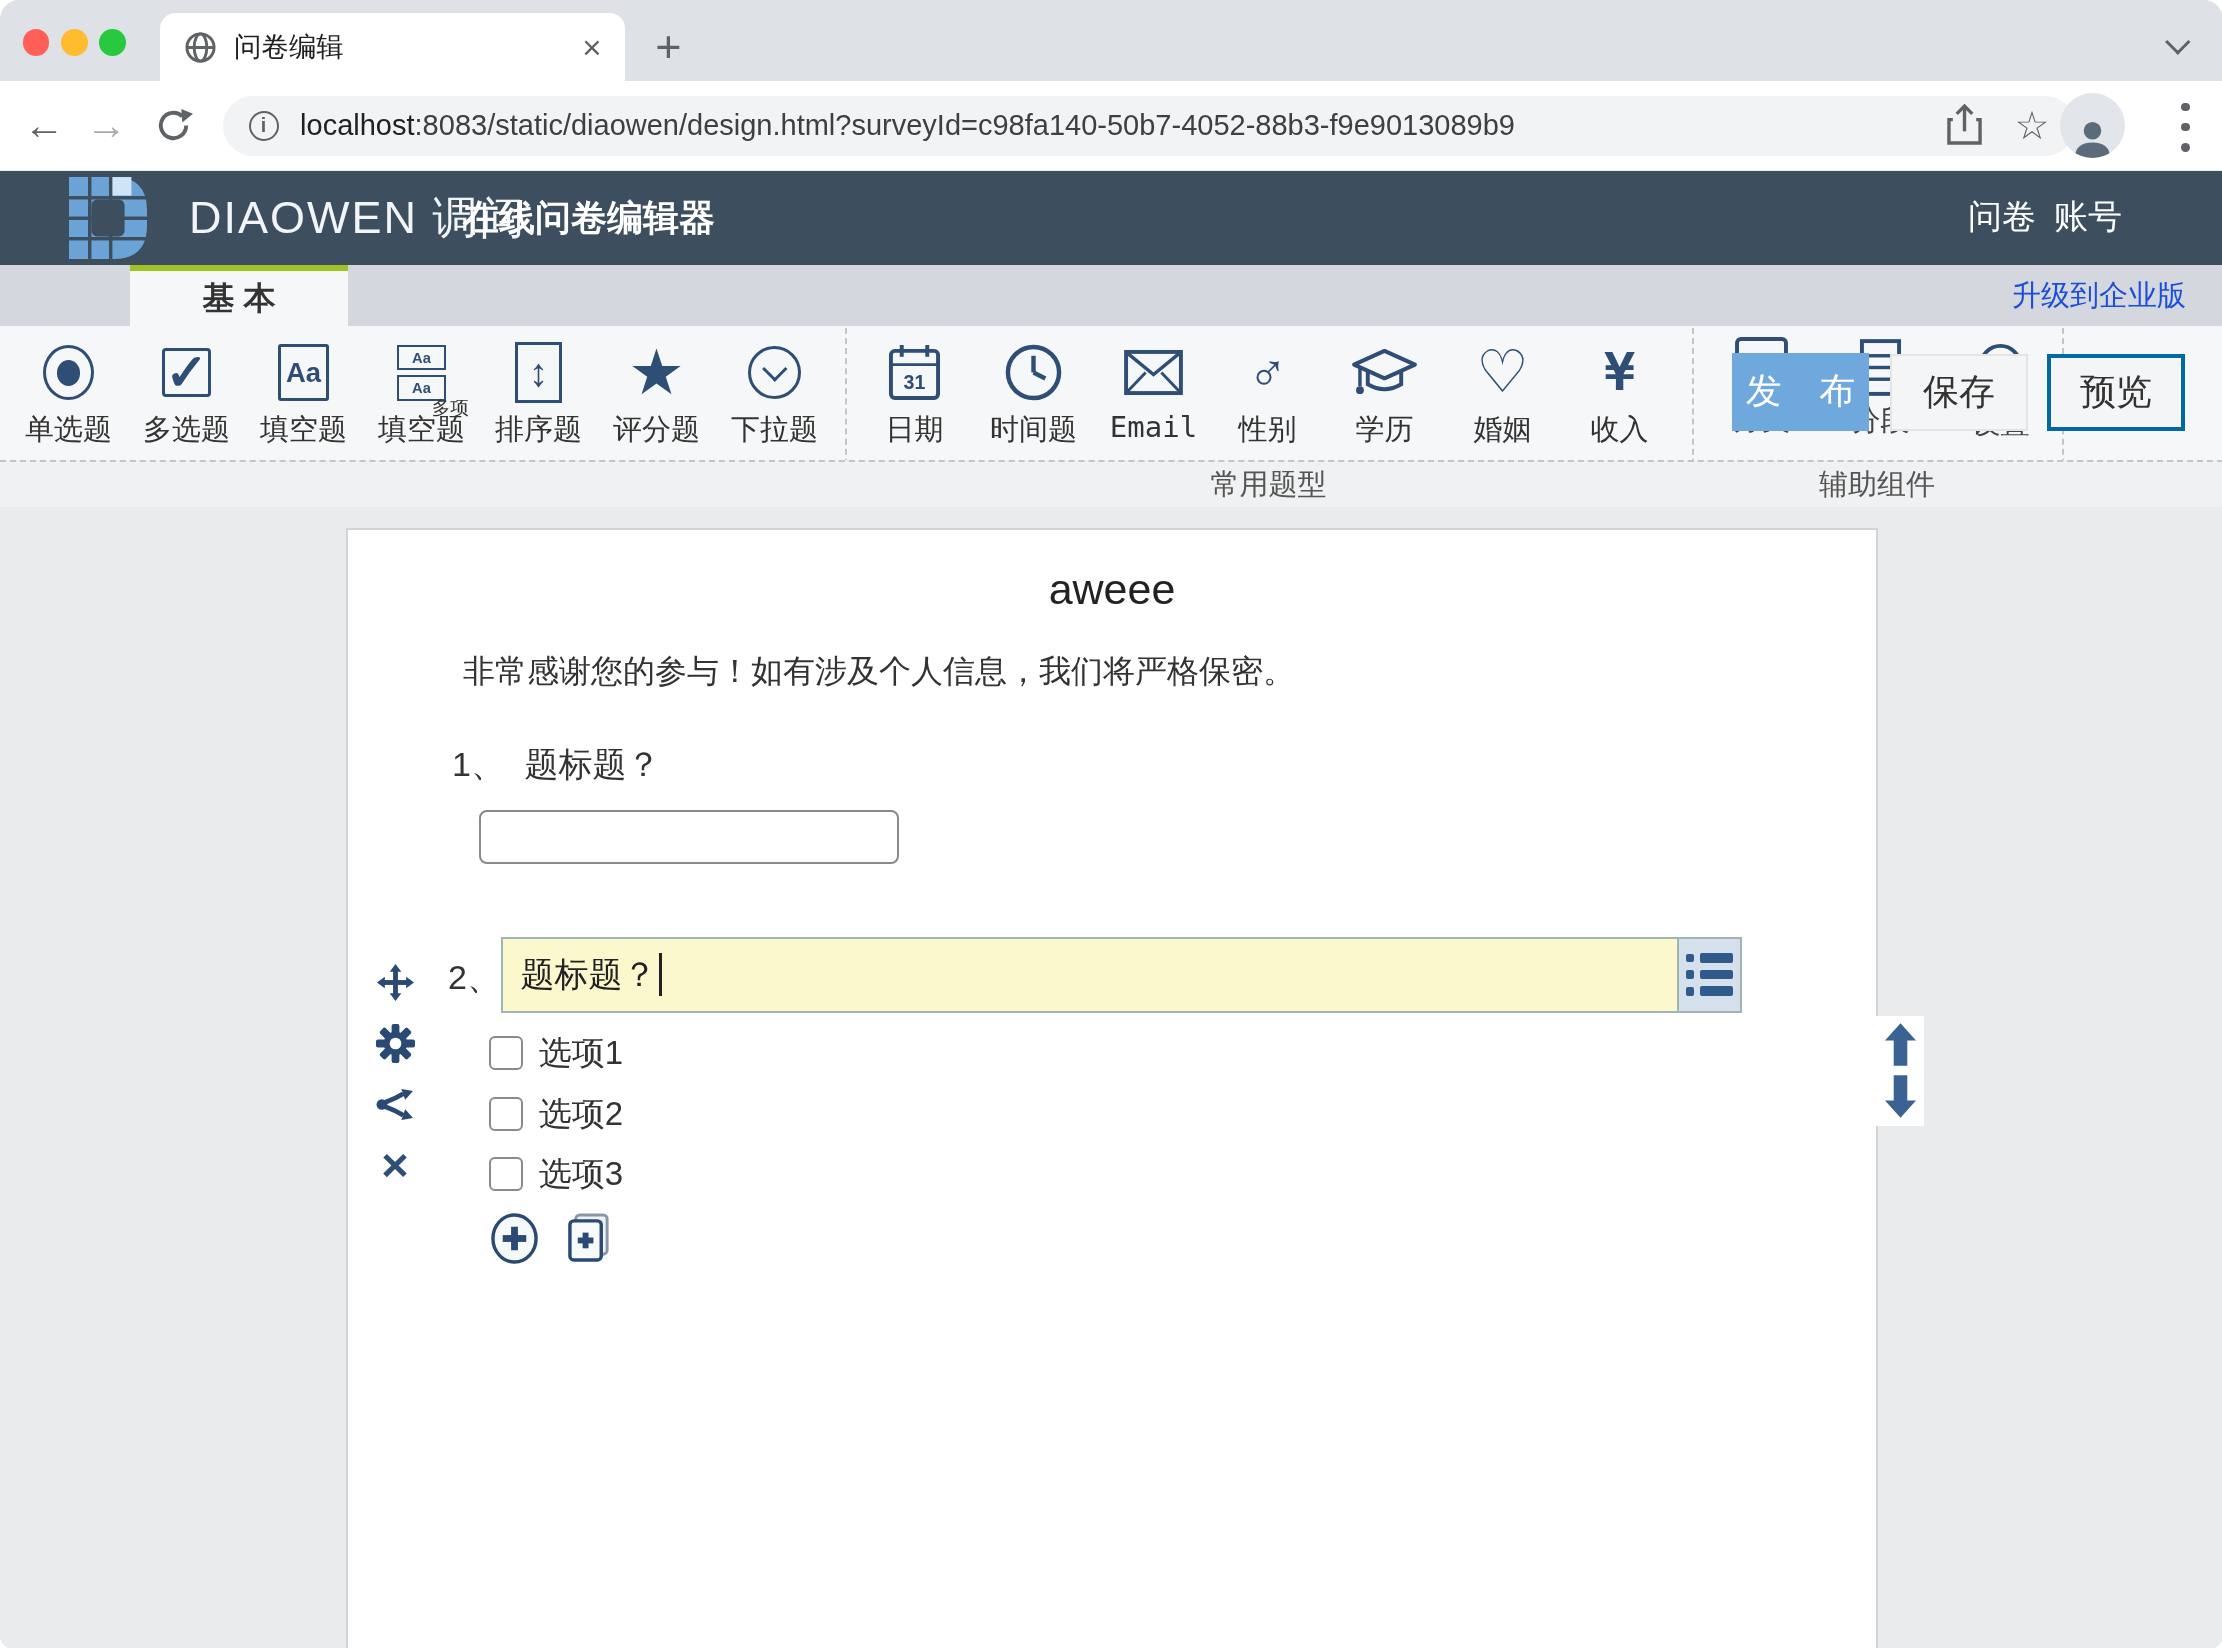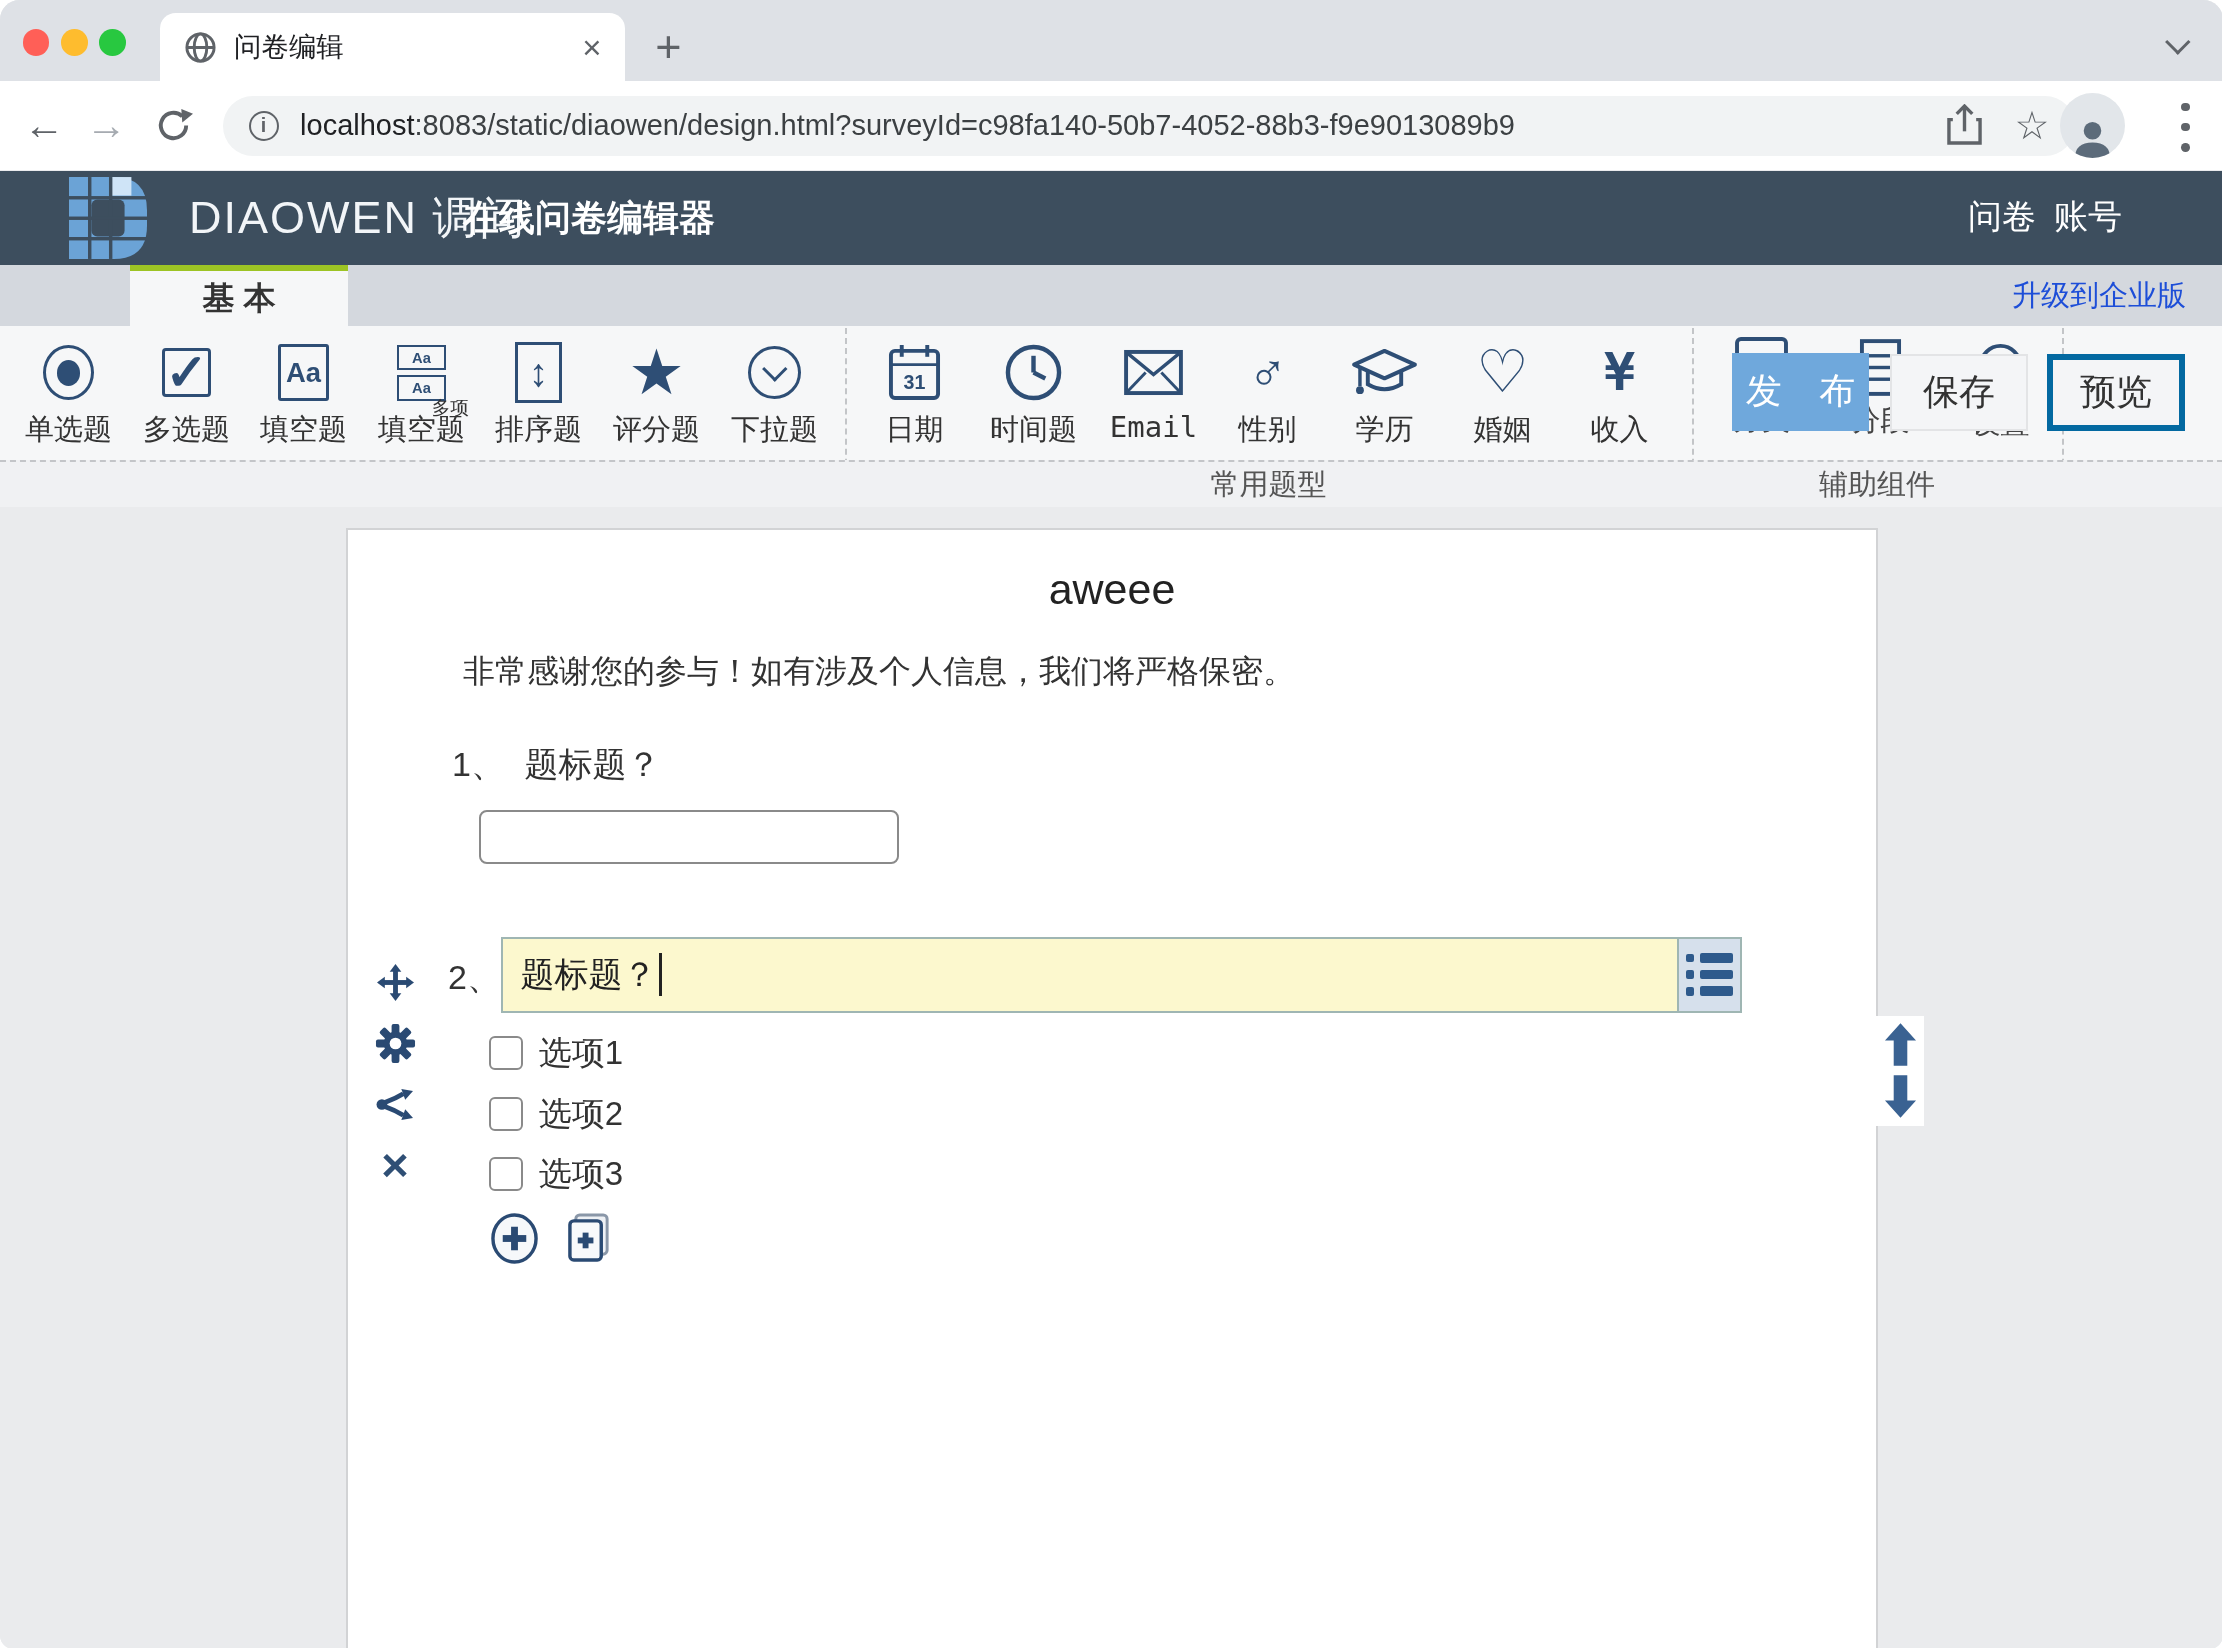--- a/index.html
+++ b/index.html
@@ -84,21 +84,21 @@
   .ic-star{font-size:63px;line-height:1;}
   .ic-drop{width:53px;height:53px;border:3.9px solid #2e4e75;border-radius:50%;display:flex;align-items:center;justify-content:center;}
   .ic-drop i{width:17.6px;height:17.6px;border-right:3.9px solid #2e4e75;border-bottom:3.9px solid #2e4e75;transform:rotate(45deg);margin-top:-7.8px;}
   .glyph{font-size:53px;line-height:1;}
   .heart{font-size:59px;}
   .yen{font-size:51px;font-weight:bold;}
   
   .rbtn{position:absolute;display:flex;align-items:center;justify-content:center;font-size:36px;z-index:3;}
   .rbtn.publish{left:1732px;top:26.5px;width:137px;height:78px;background:#6fa8dc;color:#ffffff;letter-spacing:13.7px;padding-left:13.7px;}
   .rbtn.save{left:1890px;top:28px;width:138px;height:77px;background:#f4f5f7;border:2px solid #e3e4e6;color:#333;}
-  .rbtn.preview{left:2047px;top:28px;width:138px;height:77px;background:#f4f5f7;border:6px solid #0369a1;color:#333;}
+  .rbtn.preview{left:2047px;top:28px;width:138px;height:77px;background:#f4f5f7;border:4px solid #0369a1;color:#333;}
   .hidden-item{position:absolute;z-index:1;text-align:center;color:#2e4e75;}
   .hid-label{font-size:29px;color:#444;white-space:nowrap;}
 
   
   .content{position:absolute;left:0;top:508px;width:2223px;height:1141px;background:#eaebed;}
   .paper{position:absolute;left:346px;top:19.6px;width:1532px;height:1176px;background:#ffffff;border:2px solid #d2d3d5;}
   .svy-title{position:absolute;left:0;top:35px;width:100%;text-align:center;font-size:43px;color:#222;}
   .svy-sub{position:absolute;left:115px;top:120px;font-size:32px;color:#333;}
   .q1line{position:absolute;left:104px;top:212px;display:flex;gap:19.6px;font-size:34px;color:#333;}
   .q1input{position:absolute;left:131px;top:280px;width:420px;height:54px;border:2.9px solid #8a8a8a;border-radius:7.8px;background:#fff;}

